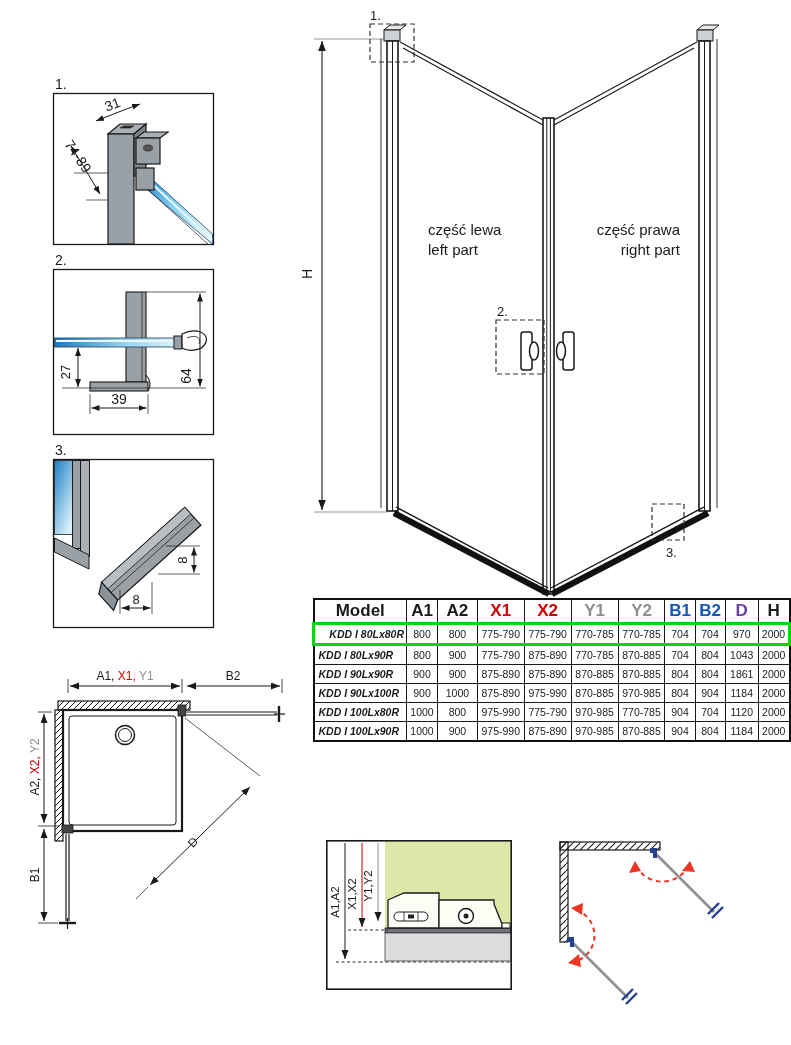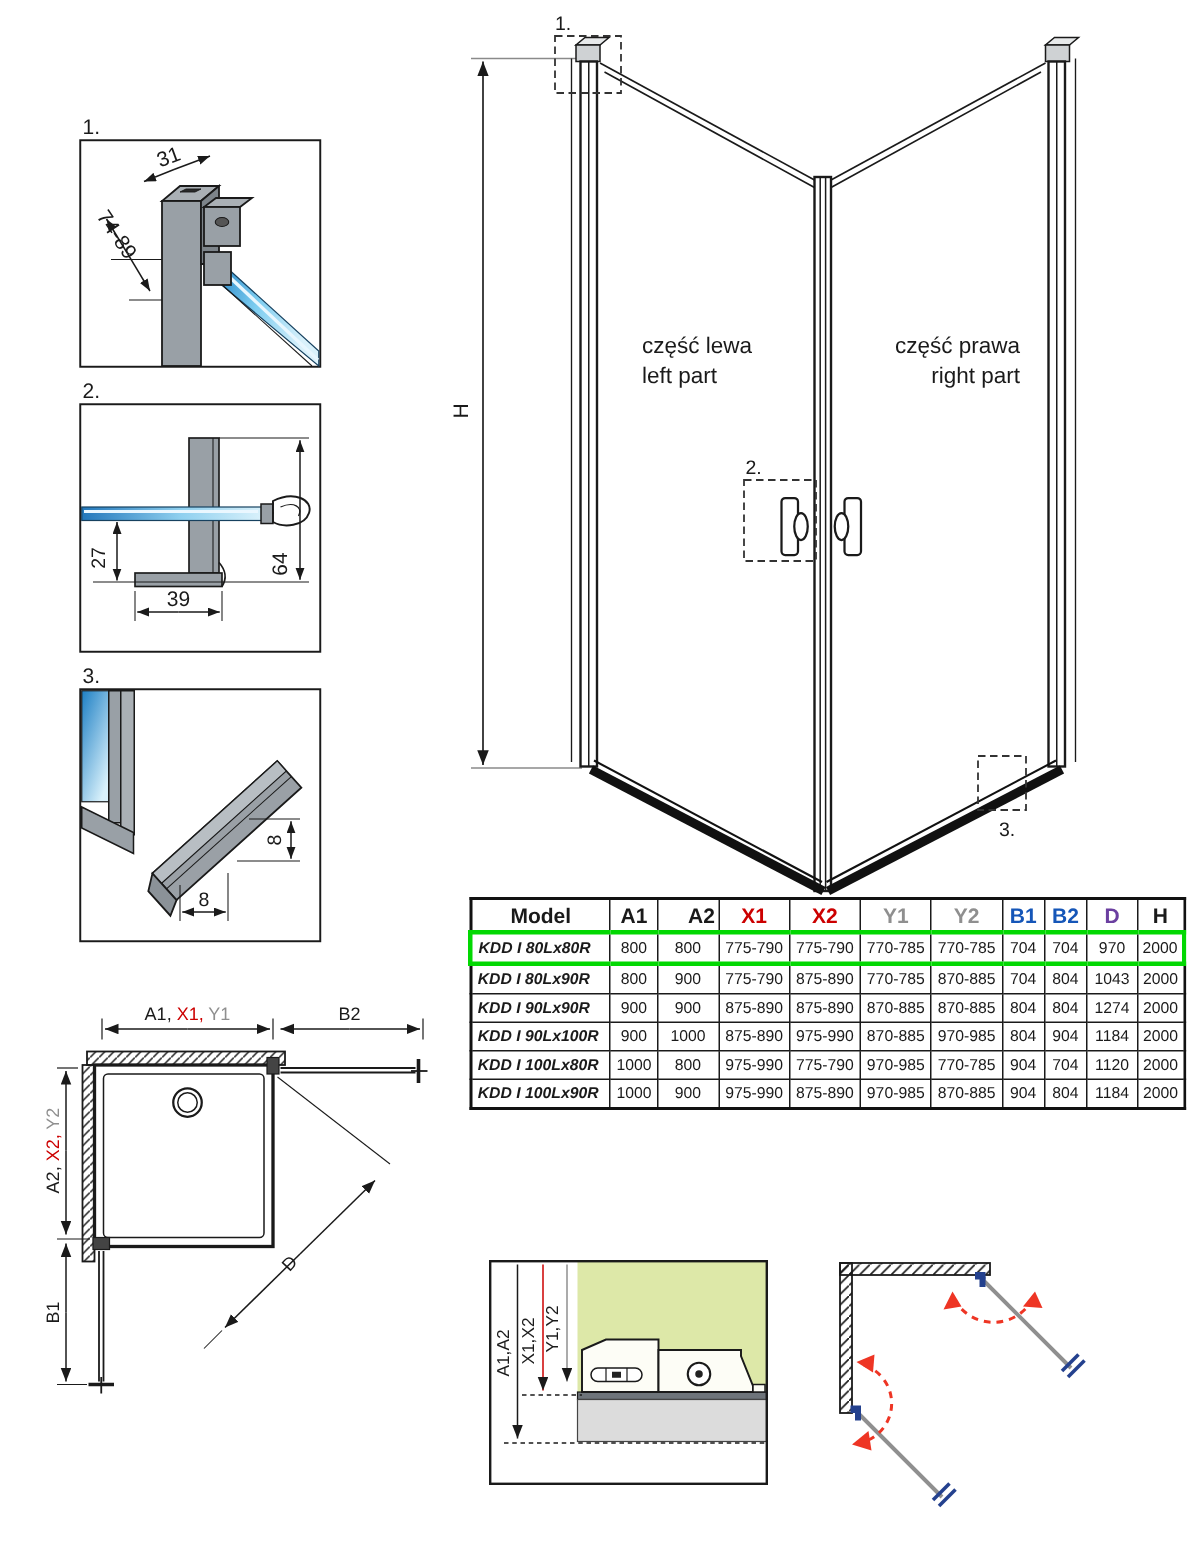--- a/index.html
+++ b/index.html
@@ -5,24 +5,24 @@
   html,body{margin:0;padding:0;background:#fff;}
   .page{position:relative;width:791px;height:1045px;background:#fff;overflow:hidden;
         font-family:"Liberation Sans",sans-serif;color:#1a1a1a;}
   .abs{position:absolute;}
   svg text{font-family:"Liberation Sans",sans-serif;fill:#1a1a1a;}
   
   .spec-table{position:absolute;left:312px;top:598px;}
   table{border-collapse:collapse;border:2px solid #111;background:#fff;}
   th,td{border:1px solid #1a1a1a;text-align:center;white-space:nowrap;
         font-size:10.5px;padding:1px 2px;height:16px;line-height:1.15;}
-  th{font-weight:bold;font-size:14px;height:18px;}
+  th{font-weight:bold;font-size:17px;height:18px;}
   td.model{font-weight:bold;font-style:italic;text-align:left;padding-left:4px;}
   tr.hl td{border-top:3px solid #02d802;border-bottom:3px solid #02d802;}
-  tr.hl td:first-child{border-left:3px solid #02d802;}
+  tr.hl td:first-child{border-left:3px solid #02d802;text-align:right;}
   tr.hl td:last-child{border-right:3px solid #02d802;}
 </style>
 </head>
 <body>
 
 <div class="page">
 
   <svg class="abs" style="left:48px;top:76px" width="170" height="172">
     <defs>
       <linearGradient id="g1" x1="0" y1="0" x2="1" y2="0.4">
@@ -229,21 +229,21 @@
       <text x="380" y="247" font-size="15" fill="#3c3c3c" text-anchor="end">right part</text>
     </g>
   </svg>
 
   <div class="spec-table">
     <table>
       <thead>
           <tr>
             <th style="color: rgb(26, 26, 26); width: 95px;">Model</th>
             <th style="color: rgb(26, 26, 26); width: 30px;">A1</th>
-            <th style="color: rgb(26, 26, 26); width: 52px; text-align: right;">A2</th>
+            <th style="color: rgb(26, 26, 26); width: 52px;">A2</th>
             <th style="color: rgb(204, 0, 0); width: 47px;">X1</th>
             <th style="color: rgb(204, 0, 0); width: 47px; margin-left: 32px;">X2</th>
             <th style="color: rgb(143, 143, 143); width: 47px;">Y1</th>
             <th style="color: rgb(143, 143, 143); width: 47px;">Y2</th>
             <th style="color: rgb(21, 86, 184); width: 30px;">B1</th>
             <th style="color: rgb(21, 86, 184); width: 30px;">B2</th>
             <th style="color: rgb(107, 63, 160); width: 36px;">D</th>
             <th style="color: rgb(26, 26, 26); width: 28px;">H</th>
           </tr>
         </thead>
@@ -277,21 +277,21 @@
           <tr>
             <td class="model">KDD I 90Lx90R</td>
             <td>900</td>
             <td>900</td>
             <td>875-890</td>
             <td>875-890</td>
             <td>870-885</td>
             <td>870-885</td>
             <td>804</td>
             <td>804</td>
-            <td>1274</td>
+            <td>1861</td>
             <td>2000</td>
           </tr>
           <tr>
             <td class="model">KDD I 90Lx100R</td>
             <td>900</td>
             <td>1000</td>
             <td>875-890</td>
             <td>975-990</td>
             <td>870-885</td>
             <td>970-985</td>

